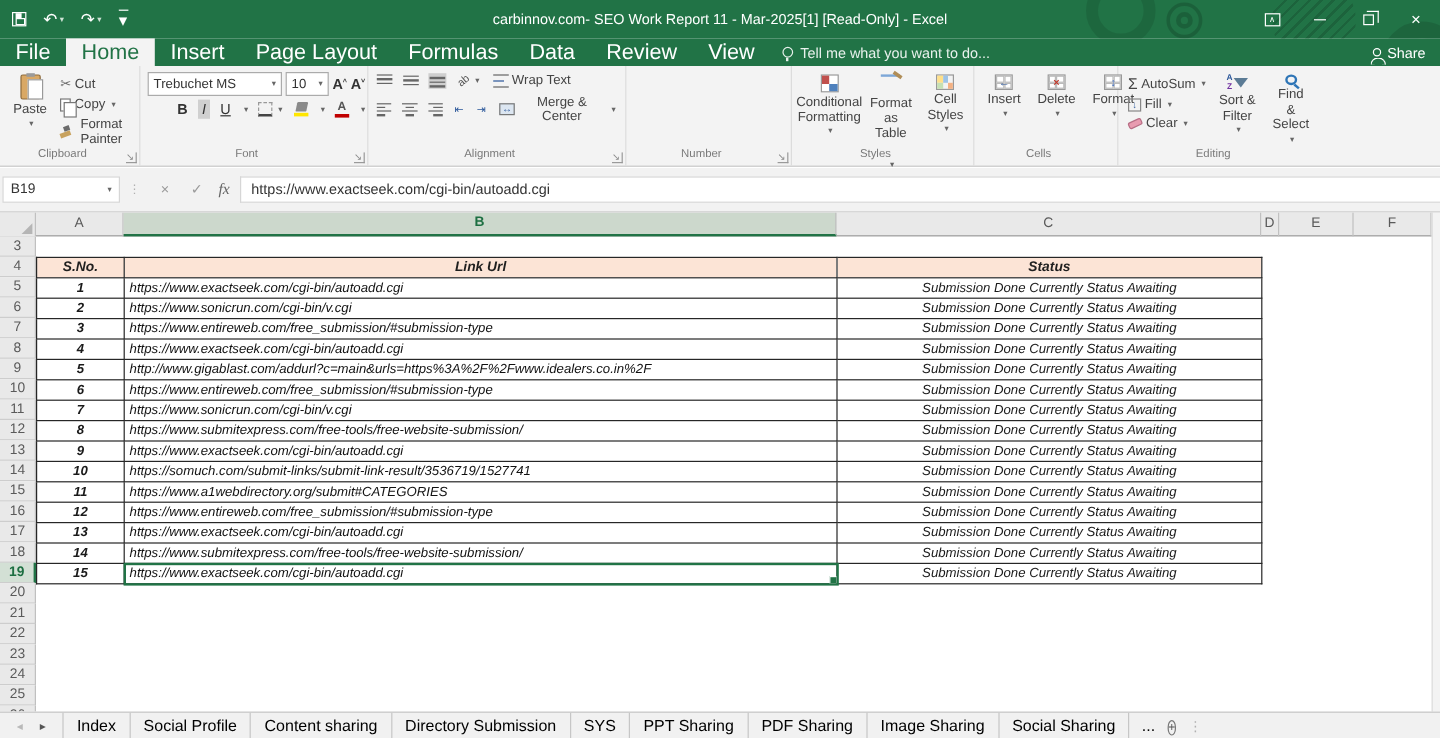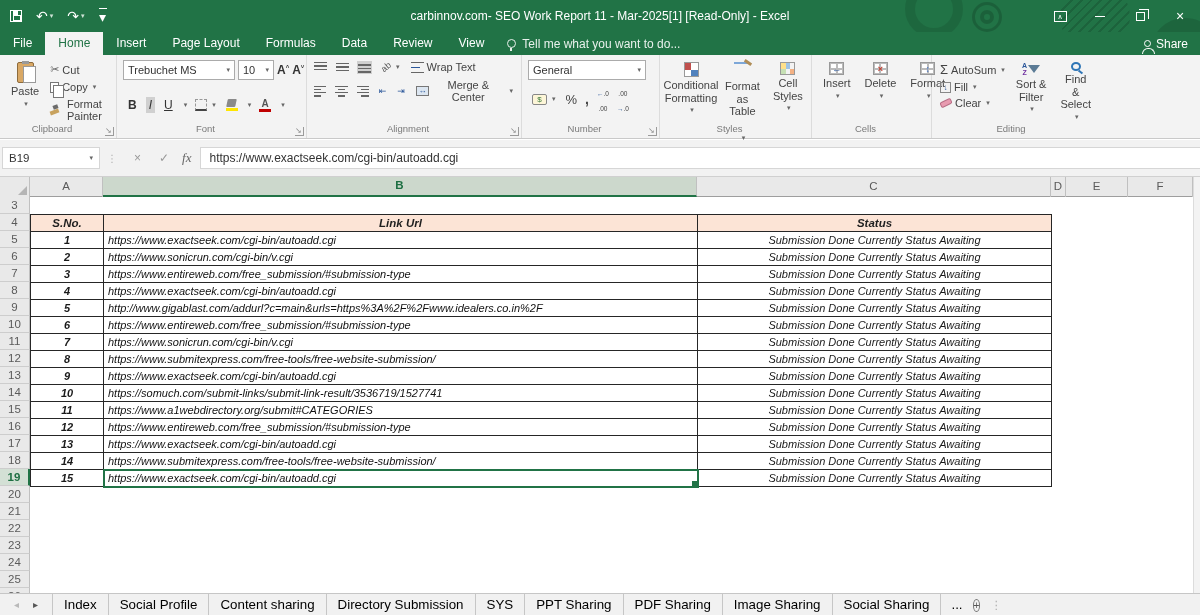--- a/index.html
+++ b/index.html
@@ -22,21 +22,21 @@
   .title-text { position:absolute; left:0; right:0; top:0; height:32px; line-height:32px; text-align:center; color:#fff; font-size:12px; z-index:5; }
   .winctrls { position:absolute; right:0; top:0; height:32px; display:flex; z-index:7; }
   .winctrl { width:40px; height:32px; display:flex; align-items:center; justify-content:center; color:#fff; font-size:14px; }
   .ic-ribbonopts { width:13px; height:11px; border:1px solid #fff; font-size:7px; line-height:9px; text-align:center; color:#fff; }
   .ic-min { width:10px; height:1px; background:#fff; }
   .ic-restore { width:9px; height:9px; border:1px solid #fff; position:relative; }
   .ic-restore:before { content:""; position:absolute; left:2px; top:-4px; width:9px; height:9px; border:1px solid #fff; border-left:none; border-bottom:none; }
 
   
   .tabrow { position:absolute; left:0; top:32px; width:1200px; height:23px; background:#217346; z-index:5; display:flex; align-items:stretch; }
-  .rtab { color:#fff; font-size:12px; padding:0 13px; line-height:23px; white-space:nowrap; }
+  .rtab { color:#fff; font-size:18px; padding:0 13px; line-height:23px; white-space:nowrap; }
   .rtab.active { background:#f3f3f3; color:#217346; }
   .tellme { display:flex; align-items:center; gap:6px; color:#e8f1ec; font-size:12px; padding:0 10px; }
   .ic-bulb { width:9px; height:9px; border:1.5px solid #e8f1ec; border-radius:50%; position:relative; }
   .ic-bulb:after { content:""; position:absolute; left:2px; bottom:-4px; width:2px; height:3px; background:#e8f1ec; }
   .share { position:absolute; right:4px; top:32px; height:23px; display:flex; align-items:center; gap:5px; color:#fff; font-size:12px; z-index:6; padding:0 8px; }
   .ic-person { width:7px; height:7px; border:1.5px solid #fff; border-radius:50%; position:relative; }
   .ic-person:after { content:""; position:absolute; left:-3px; top:7px; width:11px; height:5px; border:1.5px solid #fff; border-bottom:none; border-radius:6px 6px 0 0; }
 
   
   .ribbon { position:absolute; left:0; top:55px; width:1200px; height:84px; background:#f3f3f3; border-bottom:1px solid #c9c9c9; display:flex; color:#444; font-size:11px; z-index:4; }
@@ -51,21 +51,21 @@
   .ic-clipboard { width:17px; height:21px; background:#d9a865; border:1px solid #8d6b3c; border-radius:2px; position:relative; }
   .ic-clipboard:before { content:""; position:absolute; left:4px; top:-2px; width:7px; height:3px; background:#9a9a9a; }
   .ic-clipboard:after { content:""; position:absolute; right:-3px; top:3px; width:11px; height:15px; background:#fff; border:1px solid #999; }
   .ic { font-size:11px; color:#666; }
   .ic-copy { width:9px; height:11px; border:1px solid #777; background:#fff; position:relative; }
   .ic-copy:before { content:""; position:absolute; left:2px; top:2px; width:9px; height:11px; border:1px solid #777; background:#fff; }
   .ic-brush { width:12px; height:10px; position:relative; }
   .ic-brush:before { content:""; position:absolute; left:0; top:5px; width:9px; height:4px; background:#c8a25e; transform:rotate(-20deg); }
   .ic-brush:after { content:""; position:absolute; right:0; top:0; width:5px; height:4px; background:#6b6b6b; transform:rotate(-20deg); }
 
-  .fontgrid { display:flex; flex-direction:column; gap:17px; }
+  .fontgrid { display:flex; flex-direction:column; gap:3px;align-items:flex-end; }
   .selbox { background:#fff; border:1px solid #ababab; height:20px; display:flex; align-items:center; padding:0 4px; font-size:11px; color:#333; }
   .selbox .caret { margin-left:auto; }
   .fontrow1 { display:flex; gap:3px; align-items:center; }
   .fontrow2 { display:flex; gap:6px; align-items:center; padding-left:2px; }
   .fbtn { font-size:12px; color:#333; padding:1px 3px; }
   .fbtn.bold { font-weight:bold; }
   .fbtn.italic { font-style:italic; background:#d0d0d0; }
   .fbtn.under { text-decoration:underline; }
   .grow-a { font-size:12px; font-weight:bold; color:#333; position:relative; }
   .grow-a sup { font-size:6px; }
@@ -351,38 +351,20 @@
             <span>Merge &amp; Center</span>
             <span class="caret">▾</span>
           </button>
       </div>
     </div>
     <span class="glabel">Alignment</span>
     <span class="launcher">↘</span>
   </div>
 
   <div class="rgroup" style="width:138px;">
-    <div class="numgrid">
-      <div class="selbox" style="width:118px;">
-          <span>General</span>
-          <span class="caret">▾</span>
-        </div>
-      <div class="numrow2">
-        <button class="sbtn">
-            <span class="ic-money">$</span>
-            <span class="caret">▾</span>
-          </button>
-        <button class="pct">%</button>
-        <button class="comma">,</button>
-        <button><span class="dec2"><b>←</b>.0
-.00</span></button>
-        <button><span class="dec2">.00
-<b>→</b>.0</span></button>
-      </div>
-    </div>
     <span class="glabel">Number</span>
     <span class="launcher">↘</span>
   </div>
 
   <div class="rgroup" style="width:152px;">
     <button class="bigbtn" style="width:50px;">
         <span class="ic-condfmt">
           <i></i>
           <i></i>
           <i></i>

